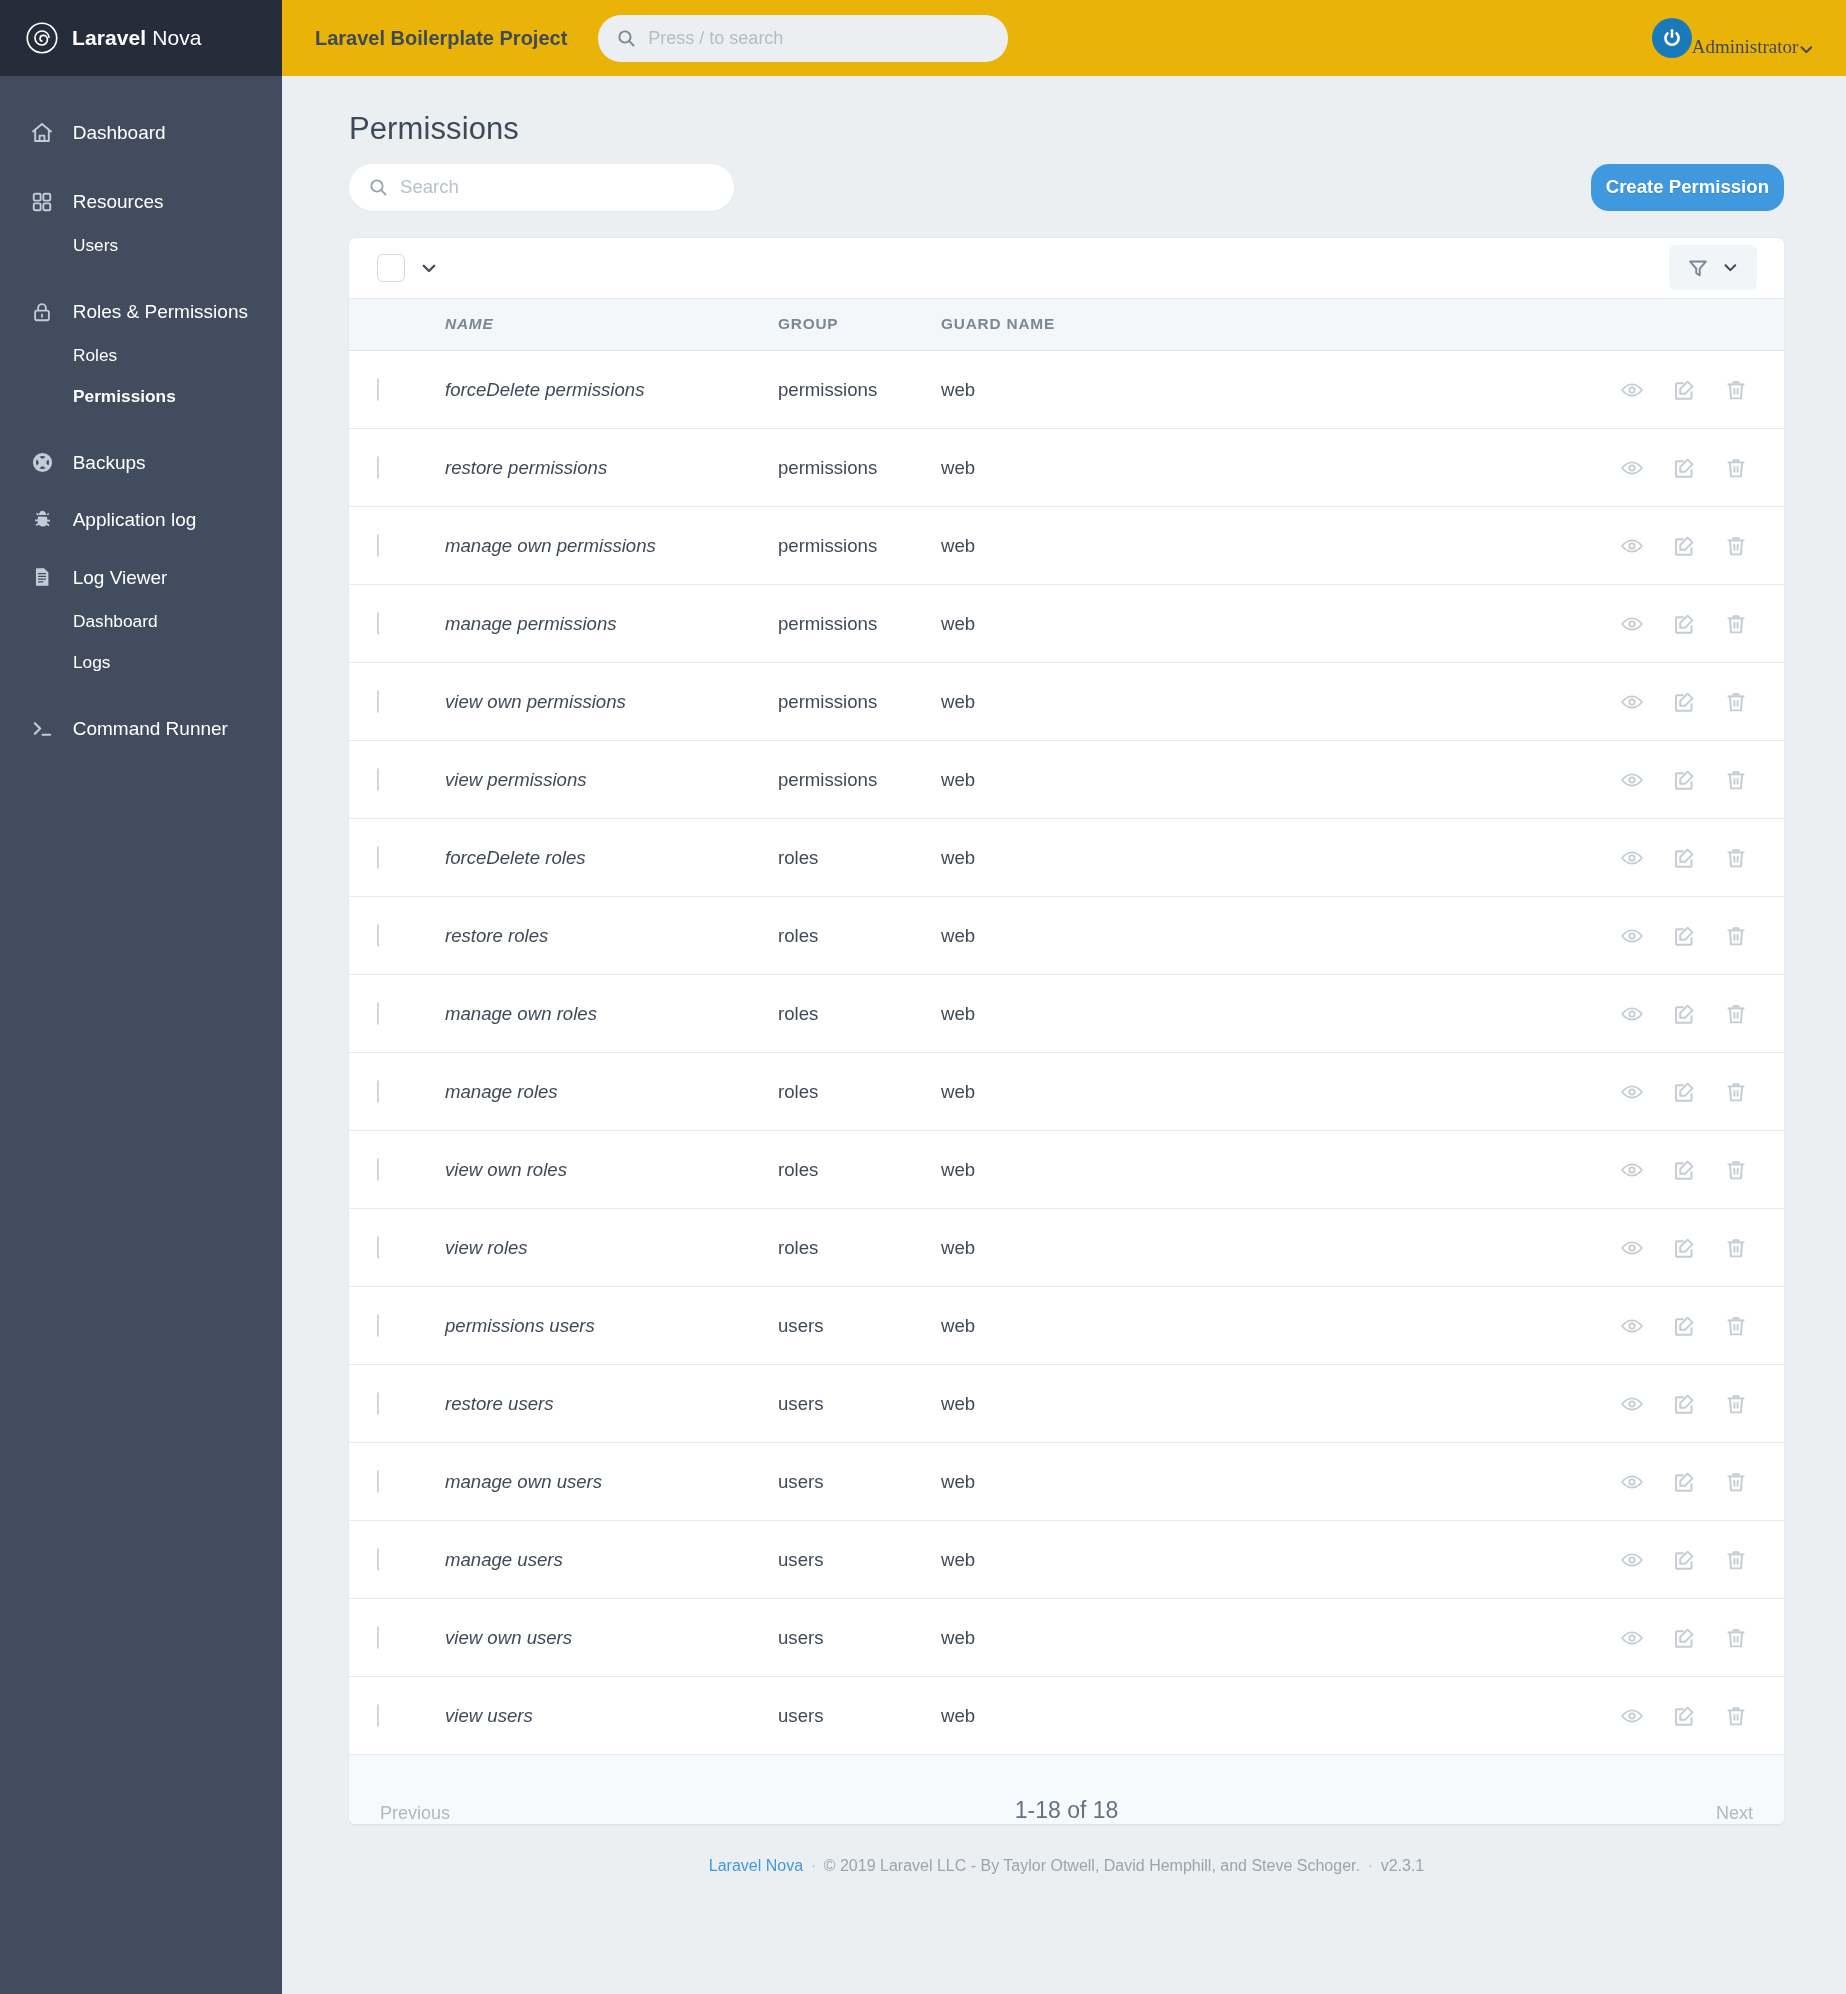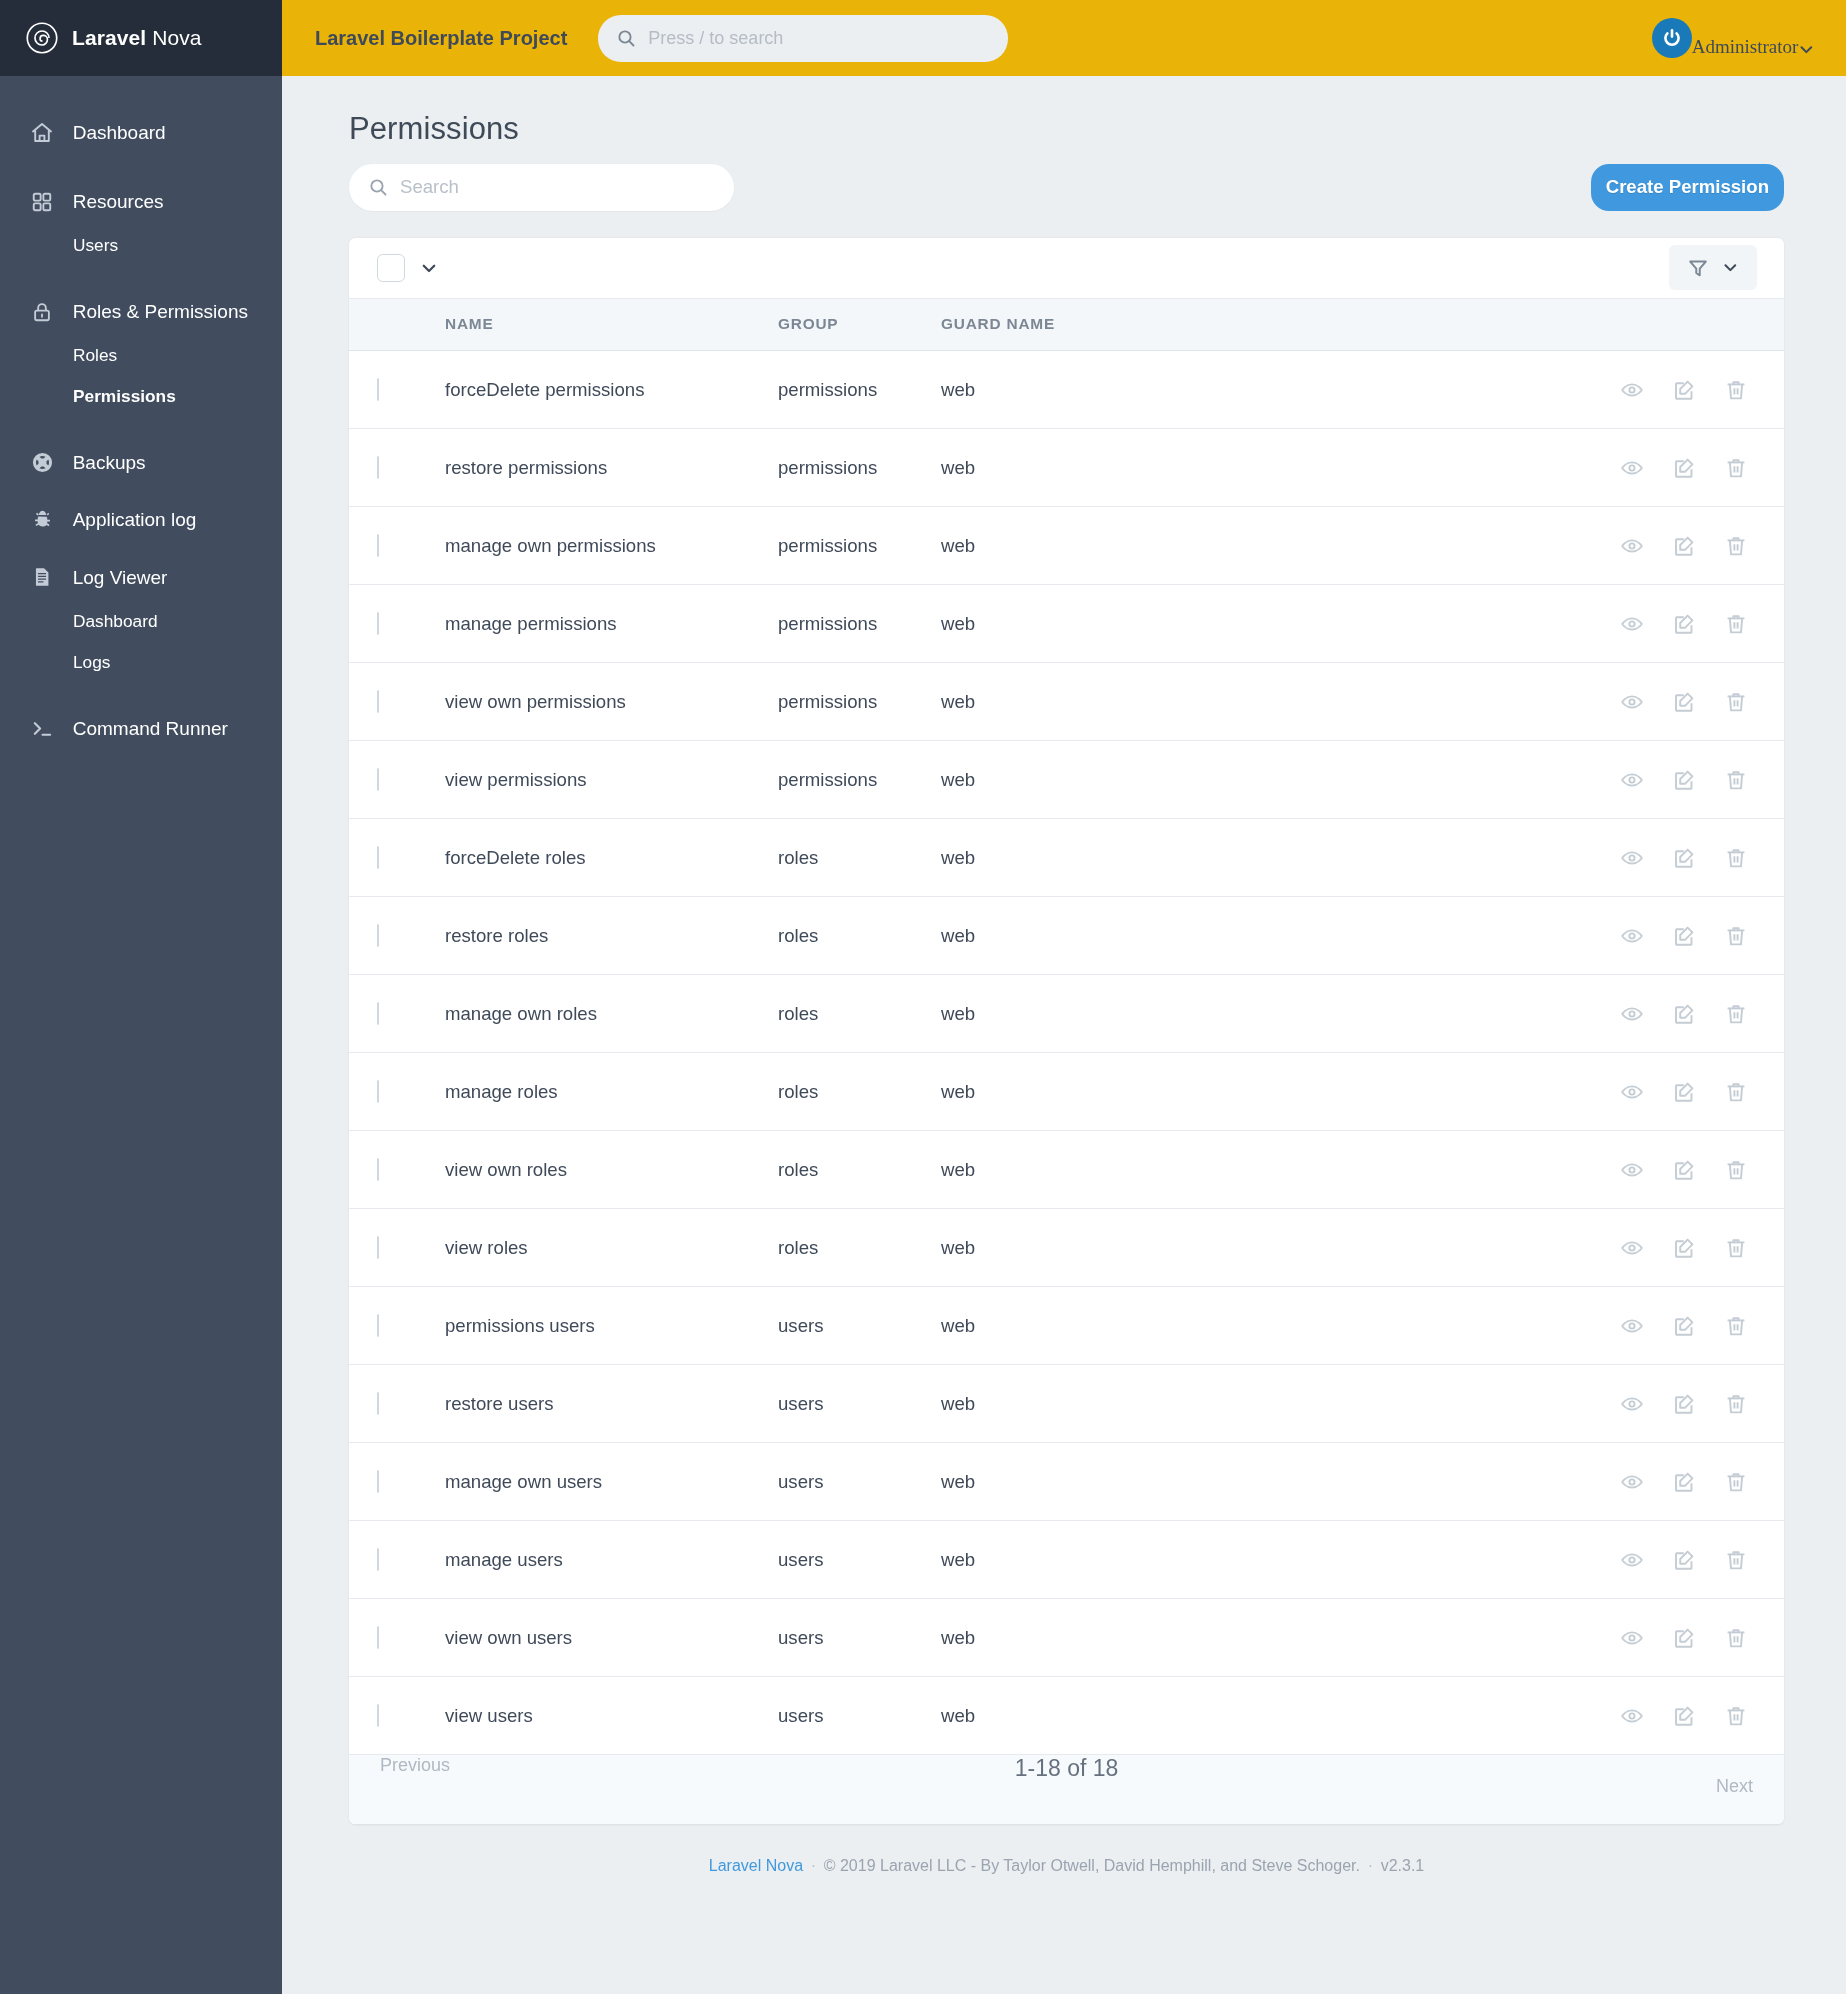--- a/index.html
+++ b/index.html
@@ -240,21 +240,21 @@
     text-align: left;
     font-size: 15.4px;
     font-weight: 700;
     color: #7b8794;
     letter-spacing: 0.8px;
     padding: 16.7px 0;
     border-top: 0.6px solid #e6eaee;
     border-bottom: 0.6px solid #dfe5ea;
   }
   .col-chk   { width: 96px; }
-  .col-name  { width: 333px; }
+  .col-name  { width: 333px; font-style: italic; }
   .col-group { width: 163px; }
   .col-guard { width: 276px; }
   .col-act   { width: auto; }
 
   tbody td {
     font-size: 18.6px;
     color: #3f4a59;
     padding: 0;
     height: 78px;
     border-bottom: 0.6px solid #e6eaee;
@@ -269,24 +269,23 @@
     justify-content: flex-end;
     gap: 28px;
     padding-right: 36px;
   }
   .act-icon { color: #c4ccd4; display: flex; cursor: pointer; }
 
   .pager {
     background: #f7fafc;
     height: 69px;
     display: flex;
-    align-items: flex-start;
+    align-items: flex-end;
     padding: 0 31px;
     position: relative;
-    flex-direction: column;
   }
   .pager-prev, .pager-next {
     font-size: 18px;
     color: #b0b9c3;
     cursor: pointer;
   }
   .pager-next { margin-left: auto; }
   .pager-count {
     position: absolute;
     left: 50%;

